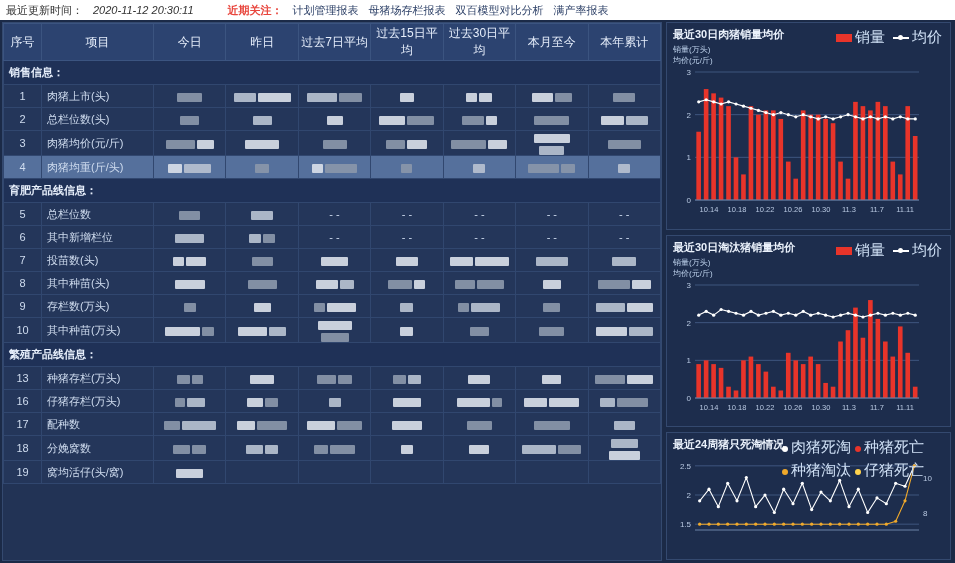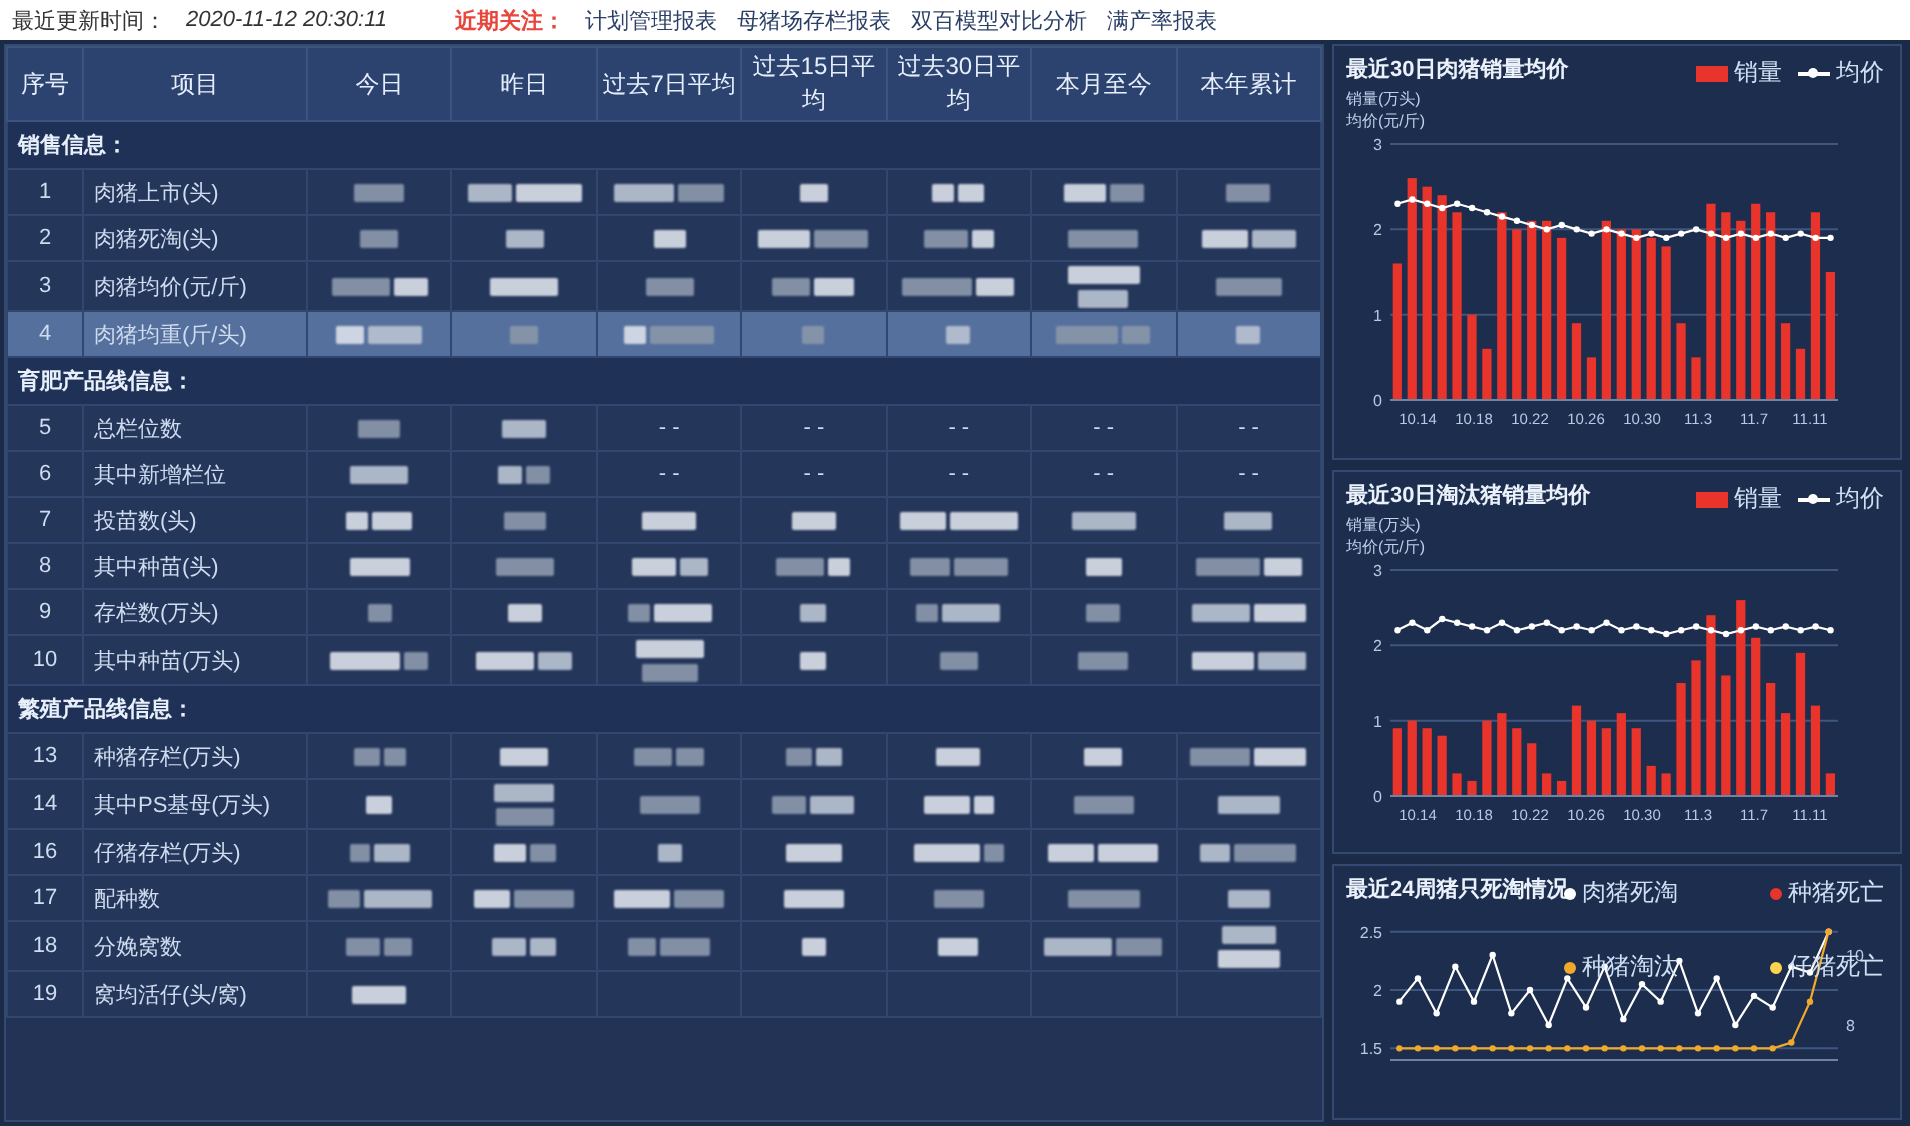--- a/index.html
+++ b/index.html
@@ -118,21 +118,21 @@
   }
   .card-title {
     font-size: 11px;
     color: #eaf1fb;
     font-weight: bold;
     margin-bottom: 2px;
   }
   .legend {
     position: absolute;
     right: 8px; top: 5px;
-    font-size: 12px;
+    font-size: 15px;
     color: #cfe0f5;
     display: flex;
     align-items: center;
     gap: 8px;
   }
   .legend .sw-bar {
     display: inline-block;
     width: 16px; height: 8px;
     background: #e8342a;
     margin-right: 3px;
@@ -202,21 +202,21 @@
               <td class="val" title="（数据已脱敏）"><span class="blk dark" style="width: 25px;"></span></td>
               <td class="val" title="（数据已脱敏）"><span class="blk mid" style="width: 22px;"></span><span class="blk" style="width: 33px;"></span></td>
               <td class="val" title="（数据已脱敏）"><span class="blk mid" style="width: 30px;"></span><span class="blk dark" style="width: 23px;"></span></td>
               <td class="val" title="（数据已脱敏）"><span class="blk" style="width: 14px;"></span></td>
               <td class="val" title="（数据已脱敏）"><span class="blk" style="width: 11px;"></span><span class="blk" style="width: 13px;"></span></td>
               <td class="val" title="（数据已脱敏）"><span class="blk" style="width: 21px;"></span><span class="blk dark" style="width: 17px;"></span></td>
               <td class="val" title="（数据已脱敏）"><span class="blk dark" style="width: 22px;"></span></td>
             </tr>
             <tr>
               <td class="idx">2</td>
-              <td class="item">肉猪死淘(头)</td>
+              <td class="item">总栏位数(头)</td>
               <td class="val" title="（数据已脱敏）"><span class="blk dark" style="width: 19px;"></span></td>
               <td class="val" title="（数据已脱敏）"><span class="blk mid" style="width: 19px;"></span></td>
               <td class="val" title="（数据已脱敏）"><span class="blk" style="width: 16px;"></span></td>
               <td class="val" title="（数据已脱敏）"><span class="blk" style="width: 26px;"></span><span class="blk dark" style="width: 27px;"></span></td>
               <td class="val" title="（数据已脱敏）"><span class="blk dark" style="width: 22px;"></span><span class="blk" style="width: 11px;"></span></td>
               <td class="val" title="（数据已脱敏）"><span class="blk dark" style="width: 35px;"></span></td>
               <td class="val" title="（数据已脱敏）"><span class="blk" style="width: 23px;"></span><span class="blk mid" style="width: 22px;"></span></td>
             </tr>
             <tr>
               <td class="idx">3</td>
@@ -315,31 +315,20 @@
             <tr>
               <td class="idx">13</td>
               <td class="item">种猪存栏(万头)</td>
               <td class="val" title="（数据已脱敏）"><span class="blk dark" style="width: 13px;"></span><span class="blk dark" style="width: 11px;"></span></td>
               <td class="val" title="（数据已脱敏）"><span class="blk" style="width: 24px;"></span></td>
               <td class="val" title="（数据已脱敏）"><span class="blk dark" style="width: 19px;"></span><span class="blk dark" style="width: 14px;"></span></td>
               <td class="val" title="（数据已脱敏）"><span class="blk dark" style="width: 13px;"></span><span class="blk mid" style="width: 13px;"></span></td>
               <td class="val" title="（数据已脱敏）"><span class="blk" style="width: 22px;"></span></td>
               <td class="val" title="（数据已脱敏）"><span class="blk" style="width: 19px;"></span></td>
               <td class="val" title="（数据已脱敏）"><span class="blk dark" style="width: 30px;"></span><span class="blk" style="width: 26px;"></span></td>
-            </tr>
-            <tr>
-              <td class="idx">14</td>
-              <td class="item">其中PS基母(万头)</td>
-              <td class="val" title="（数据已脱敏）"><span class="blk" style="width: 13px;"></span></td>
-              <td class="val" title="（数据已脱敏）"><span class="blk mid" style="width: 30px;"></span><span class="blk dark" style="width: 29px;"></span></td>
-              <td class="val" title="（数据已脱敏）"><span class="blk dark" style="width: 30px;"></span></td>
-              <td class="val" title="（数据已脱敏）"><span class="blk dark" style="width: 17px;"></span><span class="blk mid" style="width: 22px;"></span></td>
-              <td class="val" title="（数据已脱敏）"><span class="blk" style="width: 23px;"></span><span class="blk" style="width: 10px;"></span></td>
-              <td class="val" title="（数据已脱敏）"><span class="blk dark" style="width: 30px;"></span></td>
-              <td class="val" title="（数据已脱敏）"><span class="blk mid" style="width: 31px;"></span></td>
             </tr>
             <tr>
               <td class="idx">16</td>
               <td class="item">仔猪存栏(万头)</td>
               <td class="val" title="（数据已脱敏）"><span class="blk dark" style="width: 10px;"></span><span class="blk mid" style="width: 18px;"></span></td>
               <td class="val" title="（数据已脱敏）"><span class="blk" style="width: 16px;"></span><span class="blk dark" style="width: 13px;"></span></td>
               <td class="val" title="（数据已脱敏）"><span class="blk mid" style="width: 12px;"></span></td>
               <td class="val" title="（数据已脱敏）"><span class="blk" style="width: 28px;"></span></td>
               <td class="val" title="（数据已脱敏）"><span class="blk" style="width: 33px;"></span><span class="blk dark" style="width: 10px;"></span></td>
               <td class="val" title="（数据已脱敏）"><span class="blk" style="width: 23px;"></span><span class="blk" style="width: 30px;"></span></td>
@@ -567,21 +556,21 @@
             <text x="120" y="131" fill="#b9c9e2" font-size="7.5" text-anchor="middle" font-family="&quot;Liberation Sans&quot;, sans-serif">10.26</text>
             <text x="148" y="131" fill="#b9c9e2" font-size="7.5" text-anchor="middle" font-family="&quot;Liberation Sans&quot;, sans-serif">10.30</text>
             <text x="176" y="131" fill="#b9c9e2" font-size="7.5" text-anchor="middle" font-family="&quot;Liberation Sans&quot;, sans-serif">11.3</text>
             <text x="204" y="131" fill="#b9c9e2" font-size="7.5" text-anchor="middle" font-family="&quot;Liberation Sans&quot;, sans-serif">11.7</text>
             <text x="232" y="131" fill="#b9c9e2" font-size="7.5" text-anchor="middle" font-family="&quot;Liberation Sans&quot;, sans-serif">11.11</text>
           </svg>
       </div>
 
       <div class="card" style="height:128px">
         <div class="card-title">最近24周猪只死淘情况</div>
-        <div class="legend" style="flex-wrap:wrap;max-width:160px;justify-content:space-between;gap:20px">
+        <div class="legend" style="flex-wrap:wrap;max-width:160px;justify-content:flex-start;gap:4px">
           <span><i style="display:inline-block;width:6px;height:6px;border-radius:50%;background:#ffffff;margin-right:3px"></i><span>肉猪死淘</span></span>
           <span><i style="display:inline-block;width:6px;height:6px;border-radius:50%;background:#e8342a;margin-right:3px"></i><span>种猪死亡</span></span>
           <span><i style="display:inline-block;width:6px;height:6px;border-radius:50%;background:#f0a92b;margin-right:3px"></i><span>种猪淘汰</span></span>
           <span><i style="display:inline-block;width:6px;height:6px;border-radius:50%;background:#ffd34d;margin-right:3px"></i><span>仔猪死亡</span></span>
         </div>
         <svg class="chart-svg" id="svg-chart-2" width="272" height="92">
             <line x1="22" y1="70.16666666666666" x2="246" y2="70.16666666666666" stroke="#3d5party" stroke-width="0"></line>
             <line x1="22" y1="70.16666666666666" x2="246" y2="70.16666666666666" stroke="#3f567f" stroke-width="1"></line>
             <text x="18" y="73.16666666666666" fill="#b9c9e2" font-size="8" text-anchor="end" font-family="&quot;Liberation Sans&quot;, sans-serif">1.5</text>
             <line x1="22" y1="41" x2="246" y2="41" stroke="#3d5party" stroke-width="0"></line>

